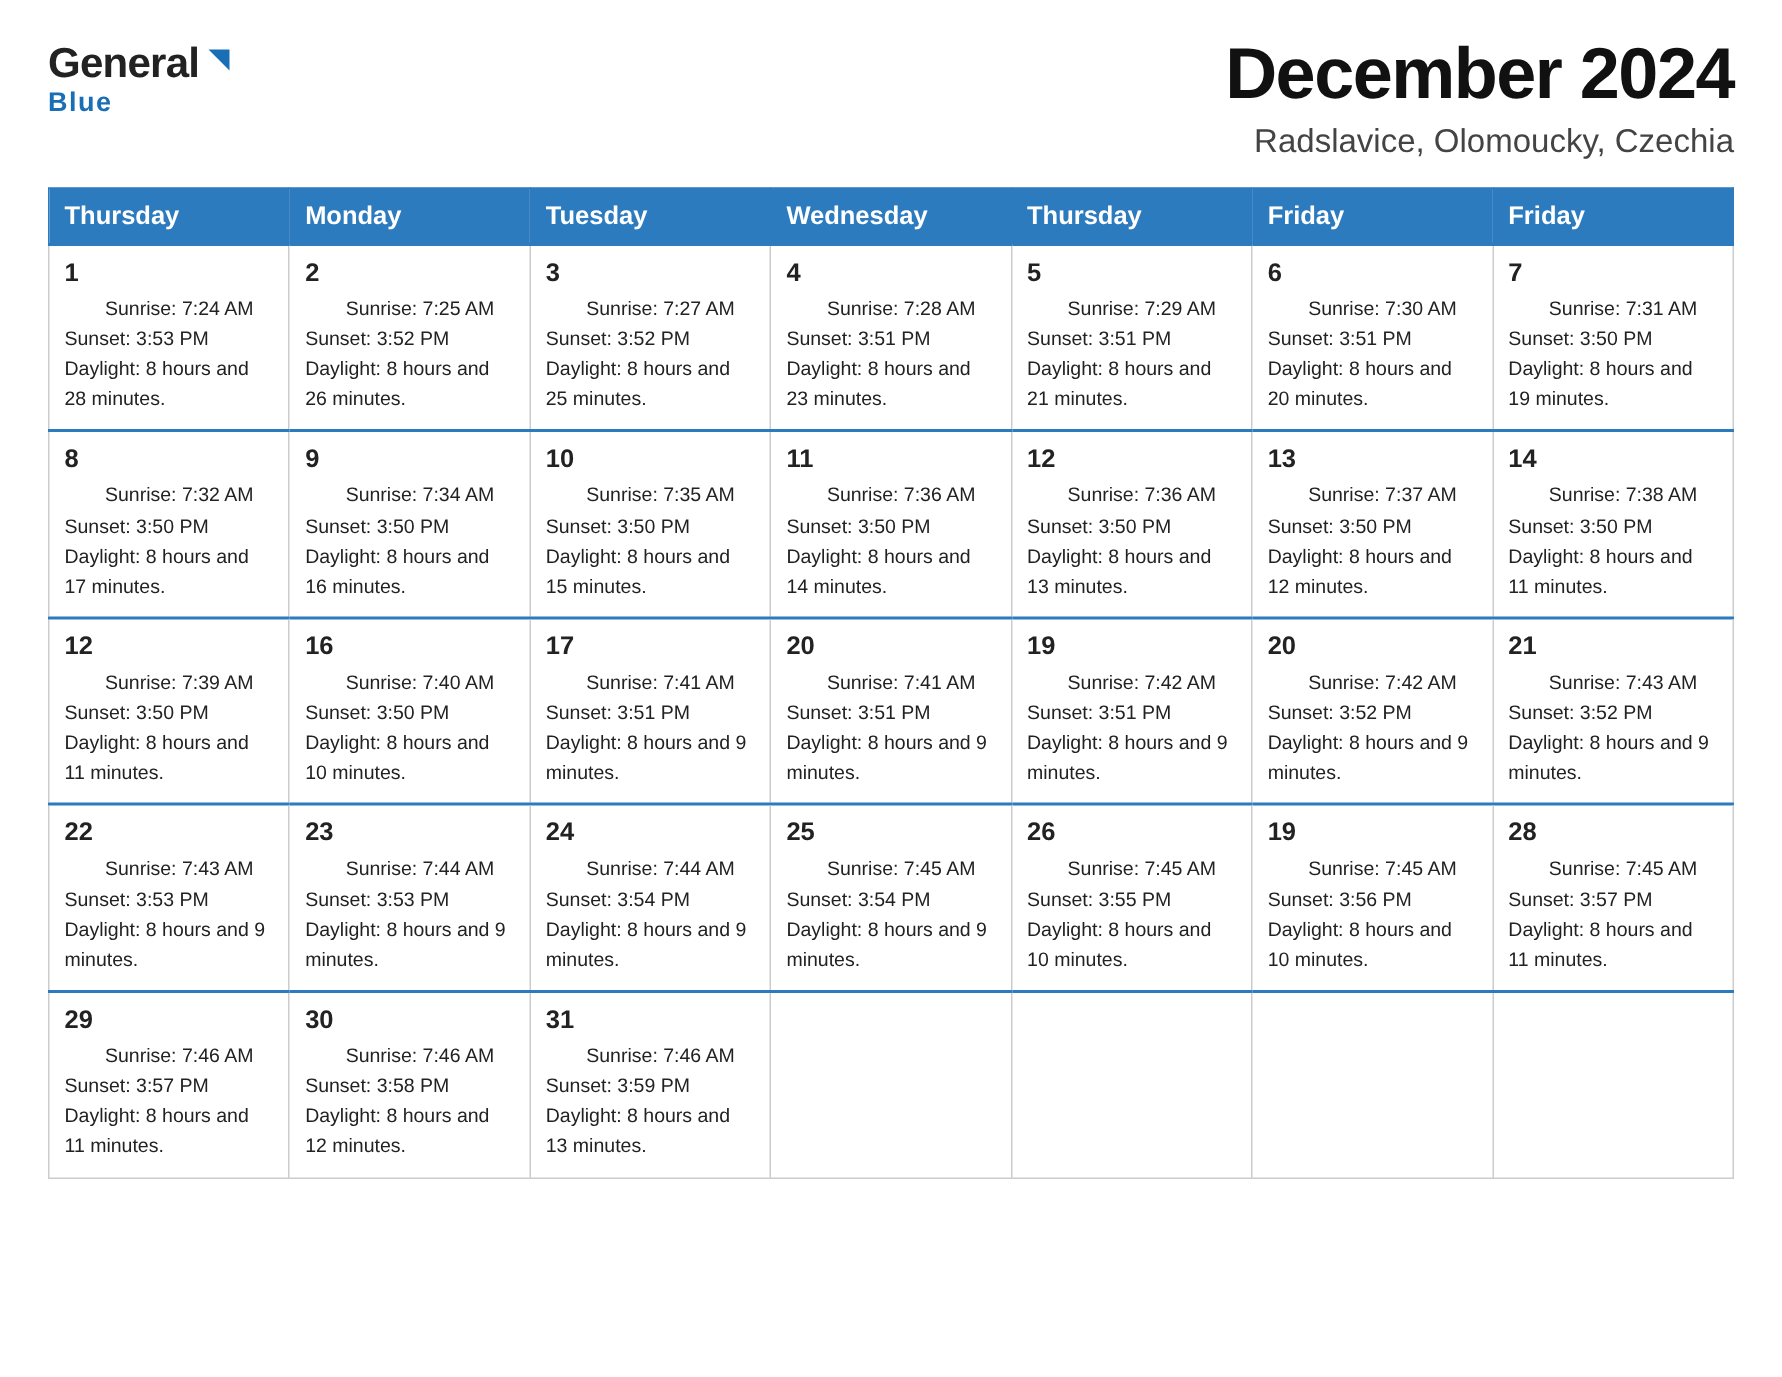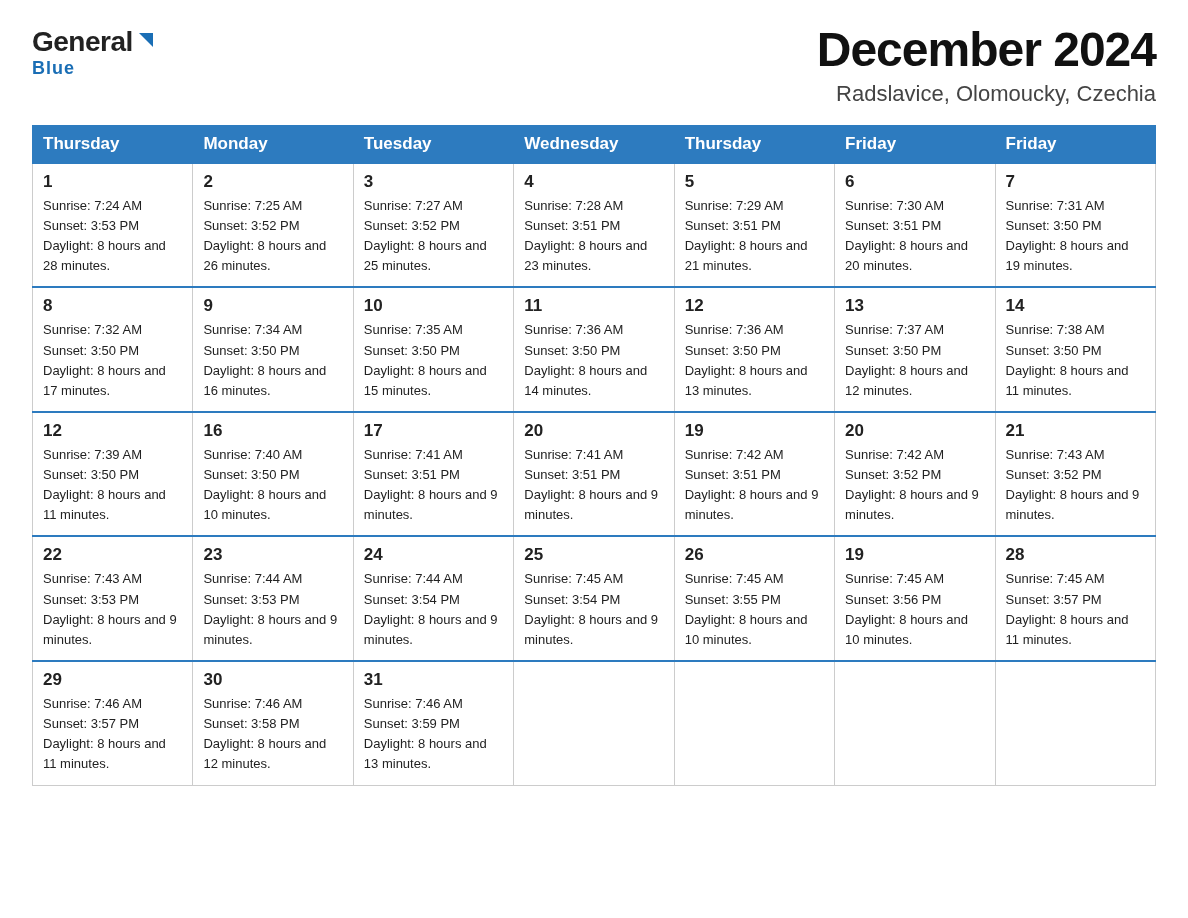--- a/index.html
+++ b/index.html
@@ -78,20 +78,21 @@
     .calendar td .day-num {
       font-size: 17px;
       font-weight: bold;
       display: block;
       margin-bottom: 4px;
     }
     .calendar td .day-info {
       font-size: 13px;
       line-height: 1.55;
       color: #222;
+      margin-left: 27px;
     }
     .calendar tr td {
       border-top: 2px solid #2d7bbf;
     }
     .calendar tr:not(:first-child) td {
       border-top: 2px solid #2d7bbf;
     }
     .calendar td.empty {
       background: #fff;
     }

